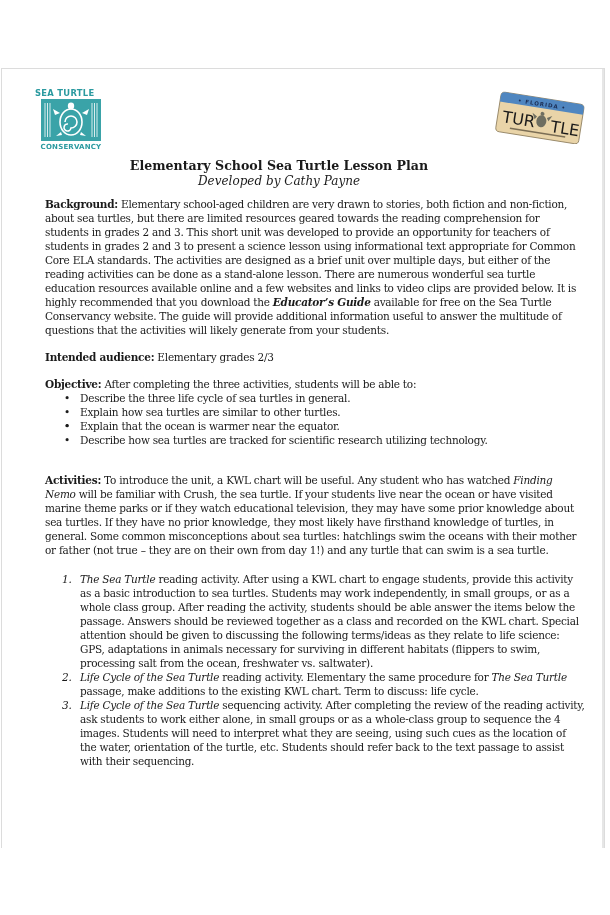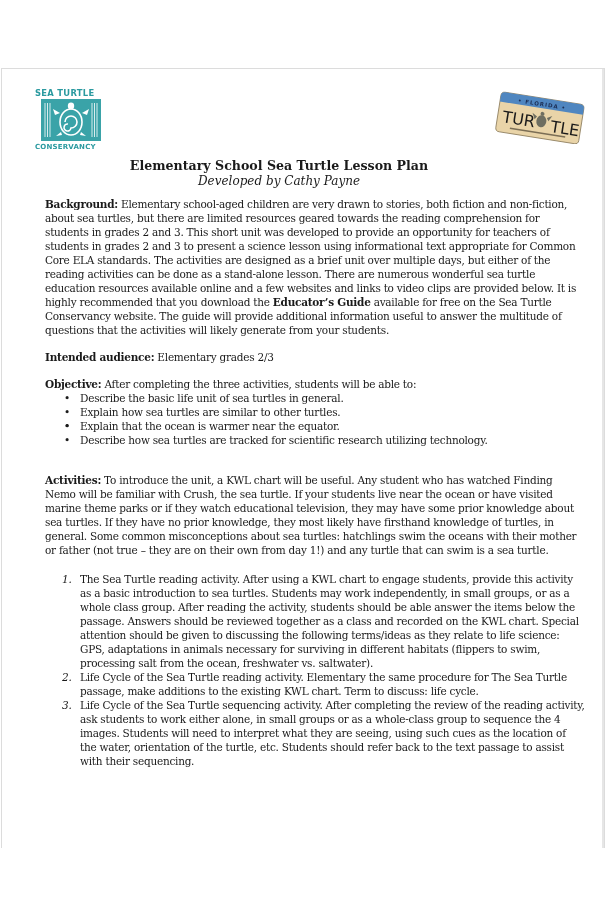--- a/index.html
+++ b/index.html
@@ -6,30 +6,30 @@
   body { width: 610px; height: 915px; position: relative; overflow: hidden;
          font-family: "DejaVu Serif", "Liberation Serif", serif; color: #1a1a1a; }
   .page { position: absolute; left: 1px; top: 68px; width: 604px; height: 780px;
           border: 1px solid #dcdcdc; border-bottom: none; box-sizing: border-box; background: #fff; }
   .page-right-edge { position: absolute; right: 0; top: 0; width: 2px; height: 100%; background: #e6e6e6; }
   .logo { position: absolute; left: 35px; top: 88px; width: 72px; height: 72px; }
   .logo-top { font-family: "DejaVu Sans", "Liberation Sans", sans-serif; font-weight: bold;
               font-size: 8.4px; color: #2b9aa0; text-align: left; letter-spacing: 0.3px; line-height: 10px; }
   .logo-box { width: 60px; height: 42px; margin: 1px auto 0 auto; background: #3aa3a8; position: relative; }
   .logo-bottom { font-family: "DejaVu Sans", "Liberation Sans", sans-serif; font-weight: bold;
-                 font-size: 7px; color: #2b9aa0; letter-spacing: 0.2px; line-height: 10px; margin-top: 1px; }
+                 font-size: 7px; color: #2b9aa0; text-align: center; letter-spacing: 0.2px; line-height: 10px; margin-top: 1px; }
   .plate { position: absolute; left: 492px; top: 90px; width: 96px; height: 54px; }
   .title-block { position: absolute; left: 0; top: 158px; width: 558px; text-align: center; }
   .title { font-weight: bold; font-size: 12.6px; line-height: 16px; }
   .subtitle { font-style: italic; font-size: 12px; line-height: 14px; }
   .body { position: absolute; left: 45px; top: 197px; width: 540px; font-size: 10.5px; line-height: 14px; letter-spacing: -0.25px; }
   .body p { margin: 0; }
   .gap { height: 13px; }
   .b { font-weight: bold; }
-  .i { }
+  .i { font-style: italic; }
   ul.obj { margin: 0; padding: 0; list-style: none; }
   ul.obj li { position: relative; padding-left: 35px; }
   ul.obj li .bullet { position: absolute; left: 19px; top: 0; }
   ol.acts { margin: 0; padding: 0; list-style: none; }
   ol.acts li { position: relative; padding-left: 35px; }
   ol.acts li .num { position: absolute; left: 17px; top: 0; font-style: italic; }
 </style>
 </head>
 <body>
 
@@ -89,21 +89,21 @@
   <div class="subtitle">Developed by Cathy Payne</div>
 </div>
 
 <div class="body">
   <p><span class="b">Background:</span><span> Elementary school-aged children are very drawn to stories, both fiction and non-fiction, about sea turtles, but there are limited resources geared towards the reading comprehension for students in grades 2 and 3.  This short unit was developed to provide an opportunity for teachers of students in grades 2 and 3 to present a science lesson using informational text appropriate for Common Core ELA standards.  The activities are designed as a brief unit over multiple days, but either of the reading activities can be done as a stand-alone lesson.  There are numerous wonderful sea turtle education resources available online and a few websites and links to video clips are provided below. It is highly recommended that you download the </span><span class="b i">Educator’s Guide</span><span> available for free on the Sea Turtle Conservancy website.  The guide will provide additional information useful to answer the multitude of questions that the activities will likely generate from your students.</span></p>
   <div class="gap"></div>
   <p><span class="b">Intended audience:</span><span>  Elementary grades 2/3</span></p>
   <div class="gap"></div>
   <p><span class="b">Objective:</span><span>  After completing the three activities, students will be able to:</span></p>
   <ul class="obj">
-    <li><span class="bullet">•</span><span>Describe the basic life unit of sea turtles in general.</span></li>
+    <li><span class="bullet">•</span><span>Describe the three life cycle of sea turtles in general.</span></li>
     <li><span class="bullet">•</span><span>Explain how sea turtles are similar to other turtles.</span></li>
     <li><span class="bullet">•</span></li>
     <li><span class="bullet">•</span><span>Explain that the ocean is warmer near the equator.</span></li>
     <li><span class="bullet">•</span><span>Describe how sea turtles are tracked for scientific research utilizing technology.</span></li>
   </ul>
   <div class="gap"></div>
   <div class="gap"></div>
   <p><span class="b">Activities:</span><span>  To introduce the unit, a KWL chart will be useful.  Any student who has watched </span><span class="i">Finding Nemo</span><span> will be familiar with Crush, the sea turtle.  If your students live near the ocean or have visited marine theme parks or if they watch educational television, they may have some prior knowledge about sea turtles.  If they have no prior knowledge, they most likely have firsthand knowledge of turtles, in general.  Some common misconceptions about sea turtles:  hatchlings swim the oceans with their mother or father (not true – they are on their own from day 1!) and any turtle that can swim is a sea turtle.</span></p>
   <div class="gap" style="height:15px"></div>
   <ol class="acts">

